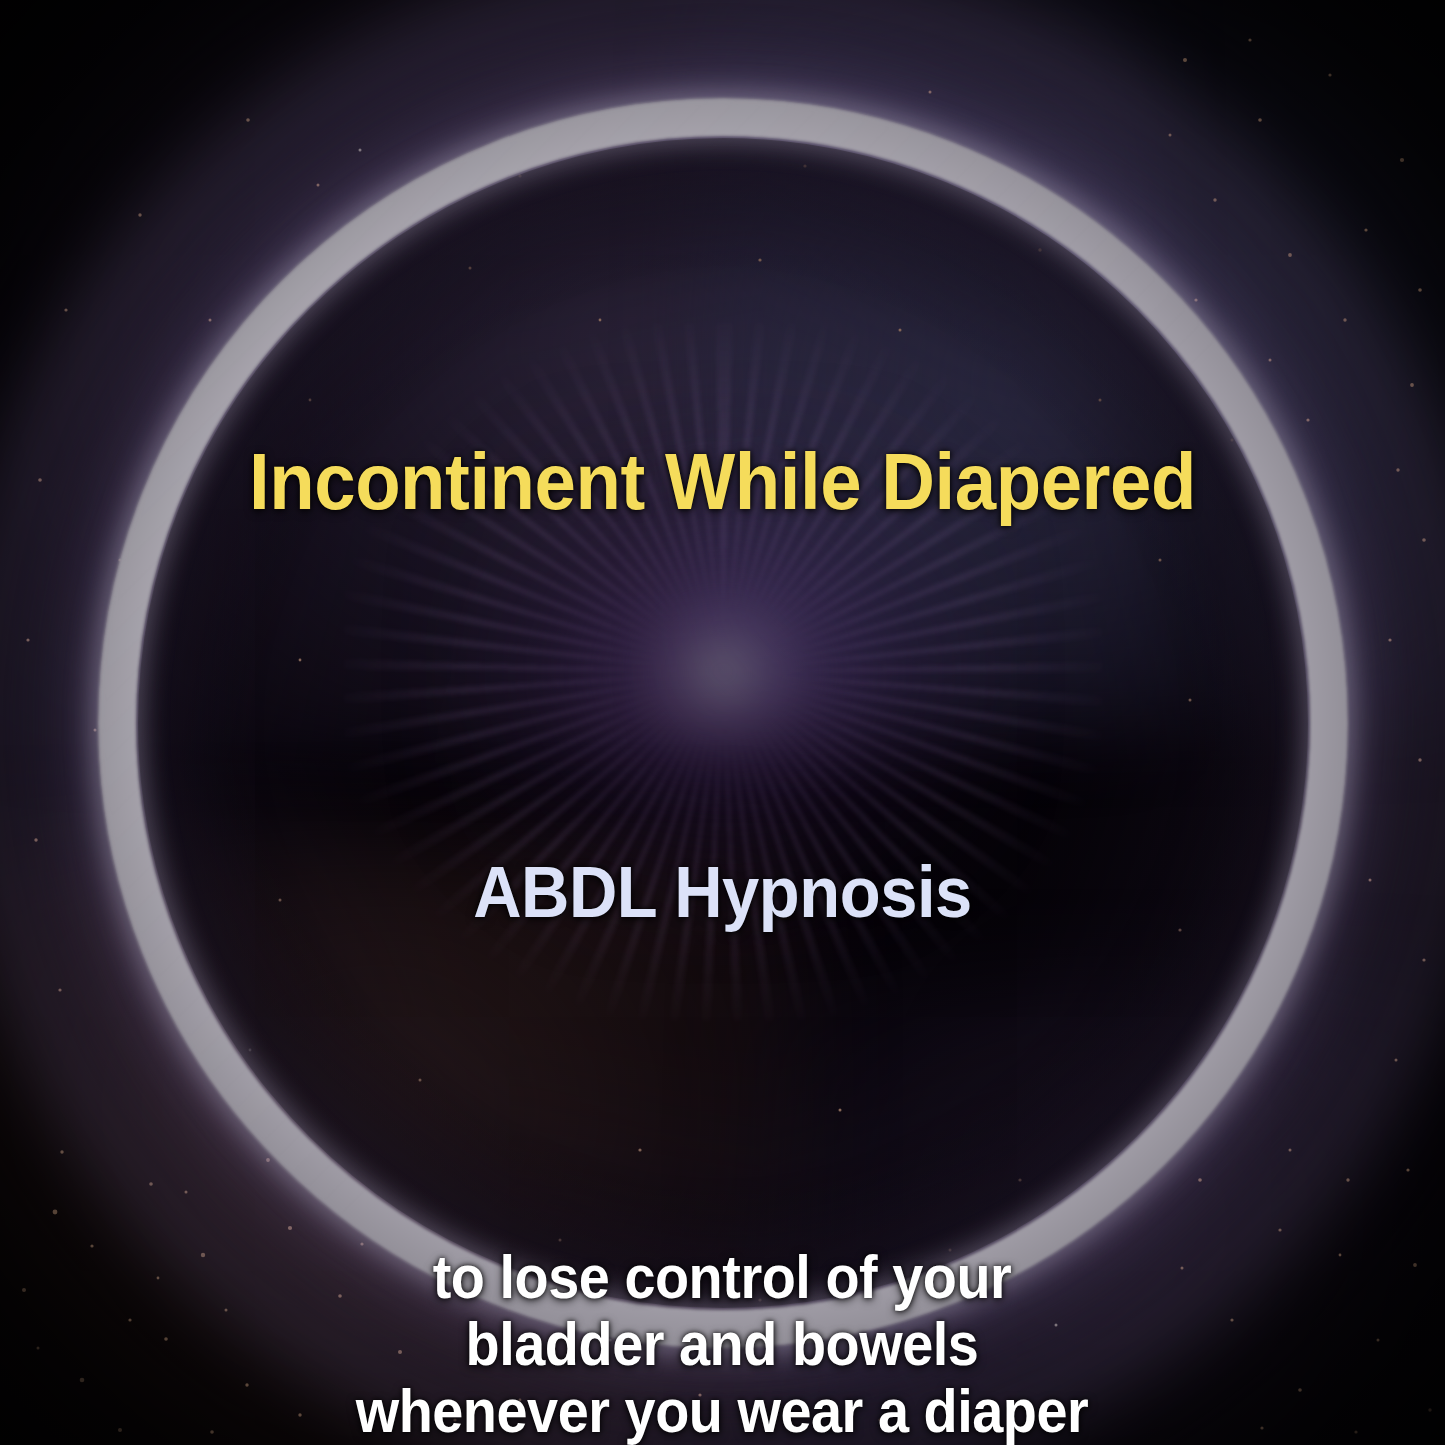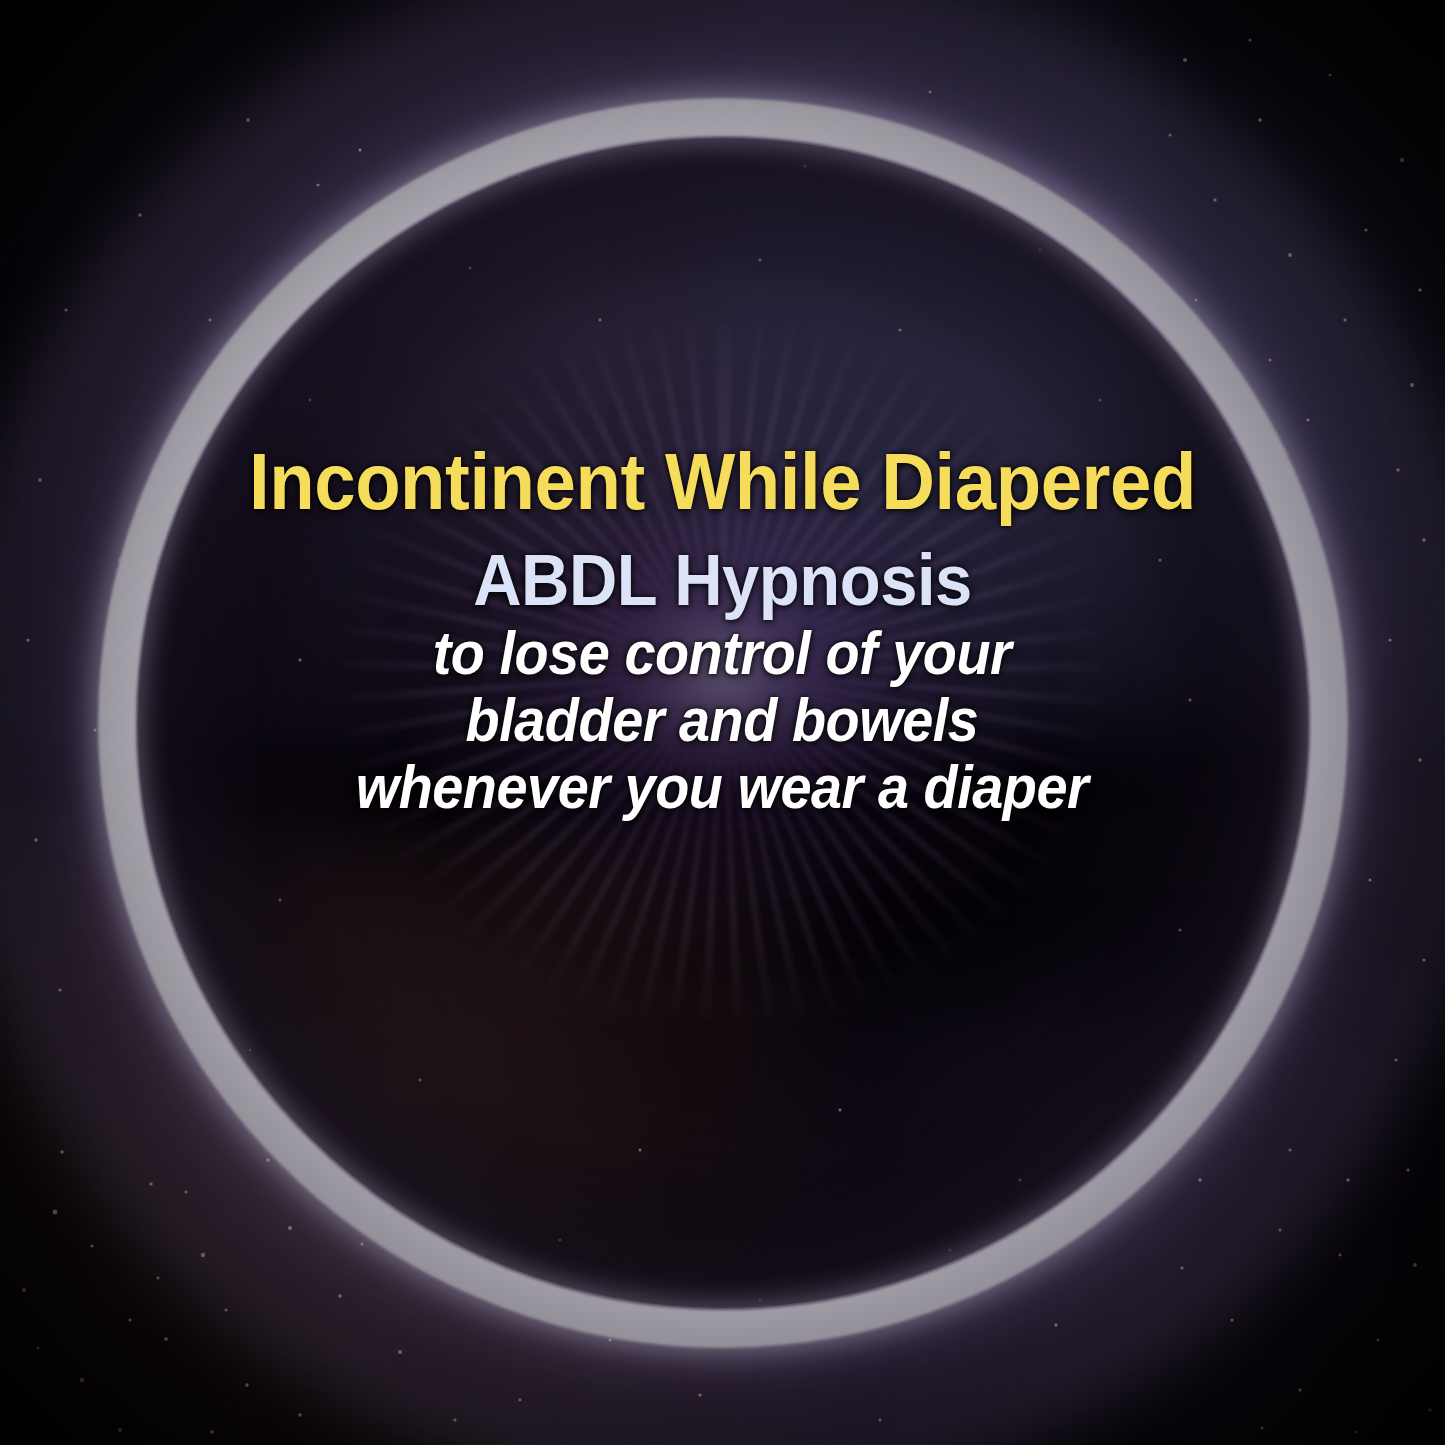--- a/index.html
+++ b/index.html
@@ -212,21 +212,21 @@
     pointer-events: none;
   }
 
   
   .content {
     position: absolute;
     inset: 0;
     display: flex;
     flex-direction: column;
     align-items: center;
-    justify-content: flex-start;
+    justify-content: space-between;
     padding-top: 440px;
     box-sizing: border-box;
   }
 
   .line {
     text-align: center;
     width: 100%;
     font-family: "Liberation Sans", sans-serif;
     font-stretch: condensed;
     letter-spacing: -0.5px;
@@ -247,21 +247,20 @@
   .title-sub {
     font-size: 72px;
     font-weight: 600;
     line-height: 1.10;
     color: #dce2f8;
     margin-top: 18px;
     transform: scaleX(0.93);
   }
 
   .body-block {
-    font-style: italic;
   }
   .body-line {
     font-size: 62px;
     font-weight: 600;
     line-height: 1.08;
     color: #ffffff;
     transform: scaleX(0.90);
   }
 
   .cta-block {

